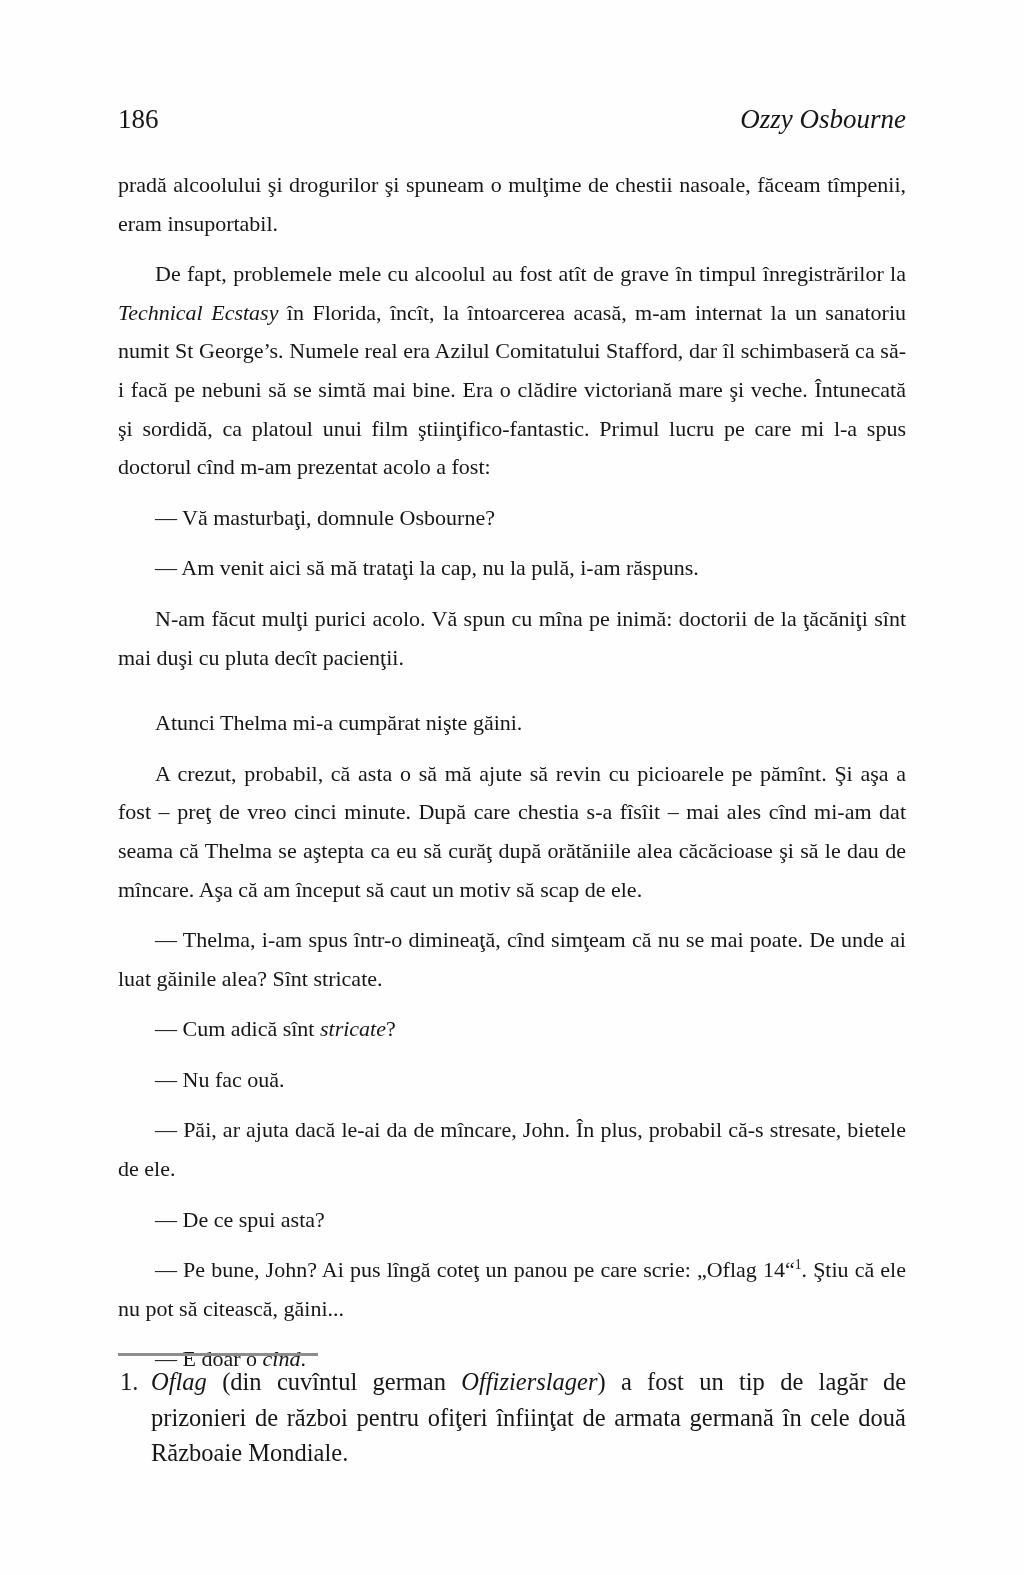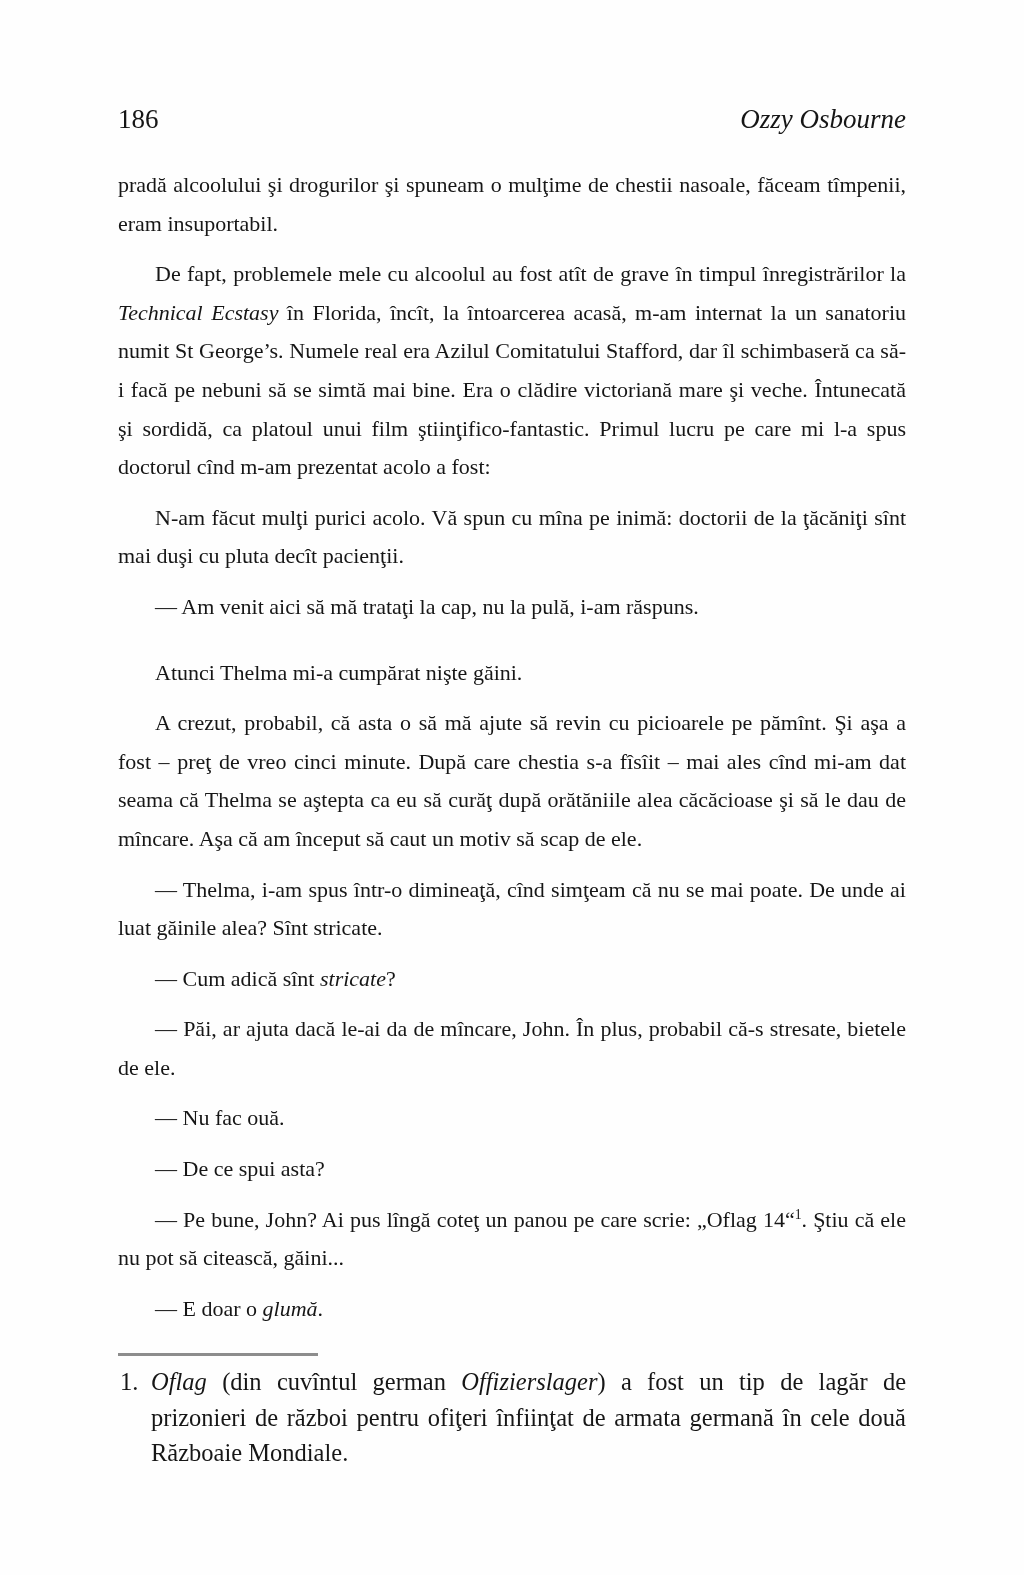--- a/index.html
+++ b/index.html
@@ -96,31 +96,32 @@
 <div class="page">
 
   <div class="running-header">
     <span class="page-number">186</span>
     <span class="running-title">Ozzy Osbourne</span>
   </div>
 
   <div class="body-text">
       <p class=""><span>pradă alcoolului şi drogurilor şi spuneam o mulţime de chestii nasoale, făceam tîmpenii, eram insuportabil.</span></p>
       <p class="indent"><span>De fapt, problemele mele cu alcoolul au fost atît de grave în timpul înregistrărilor la </span><em>Technical Ecstasy</em><span> în Florida, încît, la întoarcerea acasă, m-am internat la un sanatoriu numit St George’s. Numele real era Azilul Comitatului Stafford, dar îl schimbaseră ca să-i facă pe nebuni să se simtă mai bine. Era o clădire victoriană mare şi veche. Întunecată şi sordidă, ca platoul unui film ştiinţifico-fantastic. Primul lucru pe care mi l-a spus doctorul cînd m-am prezentat acolo a fost:</span></p>
+      <p class="indent"><span>— Vă masturbaţi, domnule Osbourne?</span></p>
+      <p class="indent"><span>— Am venit aici să mă trataţi la cap, nu la pulă, i-am răspuns.</span></p>
       <p class="indent"><span>N-am făcut mulţi purici acolo. Vă spun cu mîna pe inimă: doctorii de la ţăcăniţi sînt mai duşi cu pluta decît pacienţii.</span></p>
-      <p class="indent"><span>— Am venit aici să mă trataţi la cap, nu la pulă, i-am răspuns.</span></p>
       <p class="indent gap"><span>Atunci Thelma mi-a cumpărat nişte găini.</span></p>
       <p class="indent"><span>A crezut, probabil, că asta o să mă ajute să revin cu picioarele pe pămînt. Şi aşa a fost – preţ de vreo cinci minute. După care chestia s-a fîsîit – mai ales cînd mi-am dat seama că Thelma se aştepta ca eu să curăţ după orătăniile alea căcăcioase şi să le dau de mîncare. Aşa că am început să caut un motiv să scap de ele.</span></p>
       <p class="indent"><span>— Thelma, i-am spus într-o dimineaţă, cînd simţeam că nu se mai poate. De unde ai luat găinile alea? Sînt stricate.</span></p>
       <p class="indent"><span>— Cum adică sînt </span><em>stricate</em><span>?</span></p>
+      <p class="indent"><span>— Nu fac ouă.</span></p>
       <p class="indent"><span>— Păi, ar ajuta dacă le-ai da de mîncare, John. În plus, probabil că-s stresate, bietele de ele.</span></p>
-      <p class="indent"><span>— Nu fac ouă.</span></p>
       <p class="indent"><span>— De ce spui asta?</span></p>
       <p class="indent"><span>— Pe bune, John? Ai pus lîngă coteţ un panou pe care scrie: „Oflag 14“</span><sup>1</sup><span>. Ştiu că ele nu pot să citească, găini...</span></p>
-      <p class="indent"><span>— E doar o </span><em>glumă</em><span>.</span></p>
+      <p class="indent"><span>— E doar o </span><em>cînd</em><span>.</span></p>
     </div>
 
   <div class="footnote-separator"></div>
 
   <div class="footnote">
     <span class="footnote-marker">1.</span>
     <span class="footnote-body"><em>Oflag</em><span> (din cuvîntul german </span><em>Offizierslager</em><span>) a fost un tip de lagăr de prizonieri de război pentru ofiţeri înfiinţat de armata germană în cele două Războaie Mondiale.</span></span>
   </div>
 
 </div>

